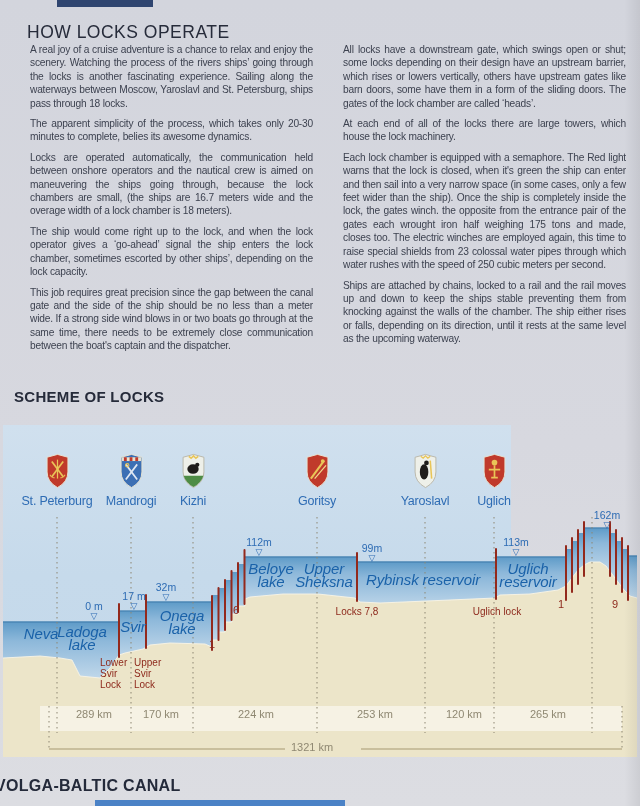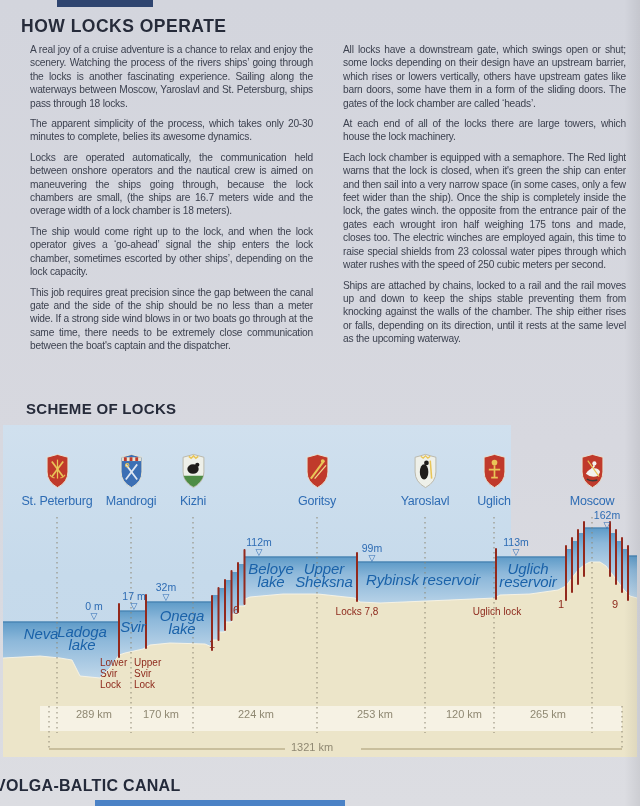--- a/index.html
+++ b/index.html
@@ -5,23 +5,23 @@
   html,body{margin:0;padding:0;}
   body{
     width:640px;height:806px;position:relative;overflow:hidden;
     background:linear-gradient(180deg,#d3d5dd 0%,#d7d8df 55%,#dcdde2 100%);
     font-family:"Liberation Sans", sans-serif;
     color:#3d4250;
   }
   .shade{position:absolute;top:0;right:0;width:16px;height:100%;
     background:linear-gradient(90deg,rgba(0,0,0,0),rgba(0,0,0,0.07));pointer-events:none;}
   .top-fragment{position:absolute;left:57px;top:0;width:96px;height:7px;background:#2f4570;}
-  h1.title{position:absolute;left:15px;top:10px;margin:6px;font-size:17.5px;letter-spacing:.5px;
-    color:#262b3a;font-weight:700;}
-  h2.scheme{position:absolute;left:14px;top:388px;margin:12px;font-size:15px;letter-spacing:.3px;
+  h1.title{position:absolute;left:15px;top:10px;margin:12px;font-size:17.5px;letter-spacing:.5px;
+    color:#262b3a;font-weight:400;}
+  h2.scheme{position:absolute;left:14px;top:388px;margin:0;font-size:15px;letter-spacing:.3px;
     color:#262b3a;font-weight:700;}
   h2.footer-title{position:absolute;left:-5px;top:777px;margin:0;font-size:16px;letter-spacing:.3px;
     color:#242a3a;font-weight:700;}
   .footer-bar{position:absolute;left:95px;top:800px;width:250px;height:6px;background:#4b82c6;}
   .col{position:absolute;top:43px;width:299px;font-size:10.2px;line-height:13.4px;
     text-align:justify;letter-spacing:-0.2px;}
   .col.left{left:14px;}
   .col.right{left:327px;}
   .col p{margin:0 0 7px 16px;}
   
@@ -205,31 +205,20 @@
     <span class="city-name">Yaroslavl</span>
   </div>
   <div class="city" style="left:446px">
     <svg class="arms" viewBox="0 0 30 38" width="29" height="36">
       <path d="M15,1.5 L26,4.5 V20 Q26,30.5 15,36.5 Q4,30.5 4,20 V4.5 Z" fill="#c03a2b" stroke="#e8e4d2" stroke-width="1"></path>
       <circle cx="15" cy="10" r="3" fill="#e9c557"></circle>
       <path d="M15,13 V26 M9,17.5 H21 M11.5,26 h7" stroke="#e9c557" stroke-width="1.8" fill="none"></path>
     </svg>
     <span class="city-name">Uglich</span>
   </div>
-  <div class="city" style="left:544px">
-    <svg class="arms" viewBox="0 0 30 38" width="29" height="36">
-      <path d="M15,1.5 L26,4.5 V20 Q26,30.5 15,36.5 Q4,30.5 4,20 V4.5 Z" fill="#c03a2b" stroke="#e8e4d2" stroke-width="1"></path>
-      <path d="M8,22 q3,-6 9,-6 q5,0 6,4 l-2,4 q-7,3 -13,-2 Z" fill="#f2f2ee"></path>
-      <circle cx="17" cy="11" r="2.2" fill="#f2f2ee"></circle>
-      <path d="M17,13 l-3,5" stroke="#f2f2ee" stroke-width="2" fill="none"></path>
-      <path d="M10,8 L22,25" stroke="#e9c557" stroke-width="1.2"></path>
-      <path d="M9,27.5 q5,3 11,1" stroke="#3c3a38" stroke-width="1.5" fill="none"></path>
-    </svg>
-    <span class="city-name">Moscow</span>
-  </div>
 
   <div class="elev" style="left:71px;top:176px">
     <span>0 m</span>
     <span class="marker">▽</span>
   </div>
   <div class="elev" style="left:111px;top:166px">
     <span>17 m</span>
     <span class="marker">▽</span>
   </div>
   <div class="elev" style="left:143px;top:157px">

